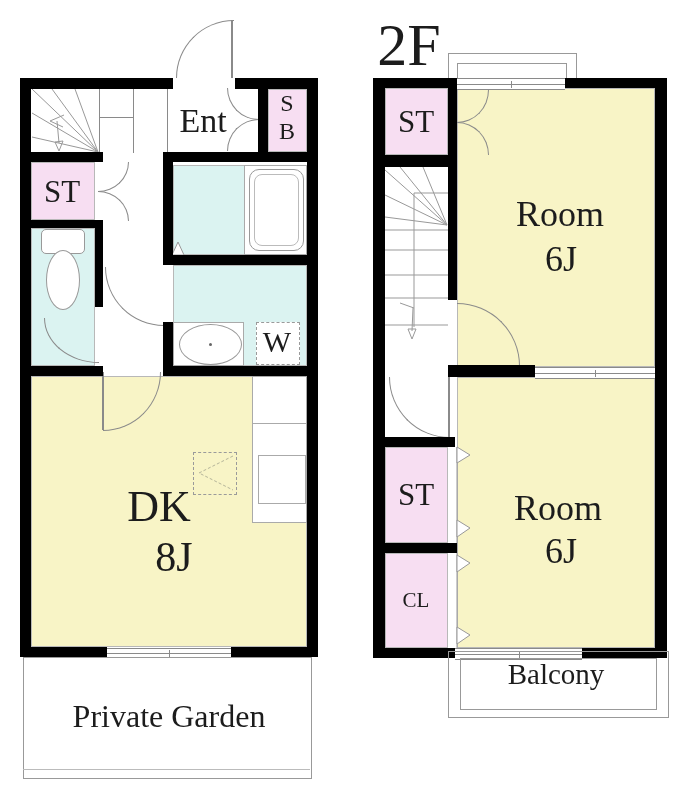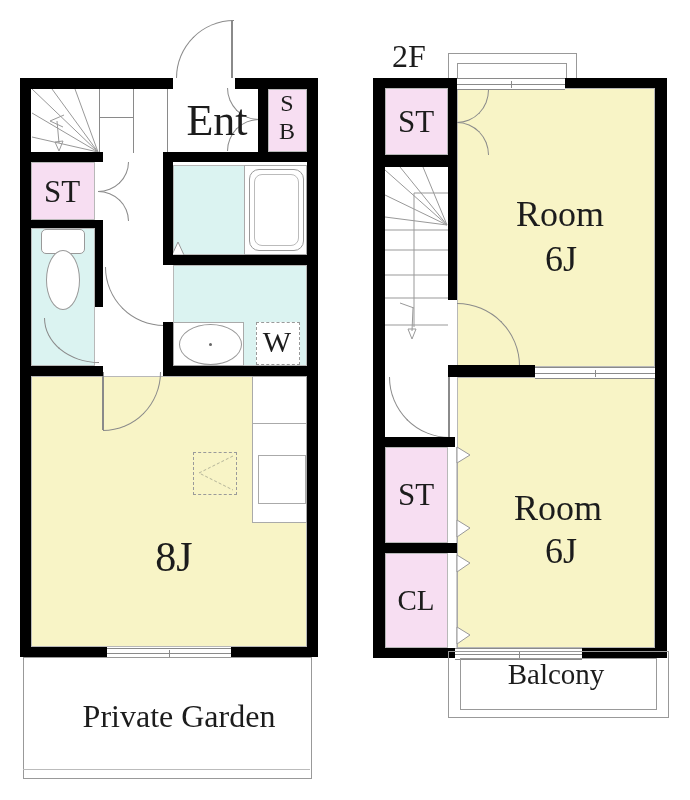--- a/index.html
+++ b/index.html
@@ -105,30 +105,31 @@
   <div class="wall" style="left:20px;top:366px;width:83px;height:10px;"></div>
   <div class="wall" style="left:163px;top:366px;width:155px;height:10px;"></div>
 
   <div class="win" style="left:107px;top:648px;width:124px;height:9px;">
     <div class="mid"></div>
       <div class="tick"></div>
   </div>
 
   <div class="outline" style="left:23px;top:657px;width:287px;height:120px;"></div>
   <div class="thin" style="left:23px;top:769px;width:287px;height:1px;background:#bbb;"></div>
-  <div class="label" style="left:179px;top:716px;font-size:32px;">Private Garden</div>
-
-  <div class="label" style="left:217px;top:121px;font-size:44px;">Ent</div>
+  <div class="label" style="left:169px;top:716px;font-size:32px;">Private Garden</div>
+
+  <div class="label" style="left:203px;top:121px;font-size:34px;">Ent</div>
   <div class="label" style="left:287px;top:103px;font-size:24px;">S</div>
   <div class="label" style="left:287px;top:131px;font-size:24px;">B</div>
   <div class="label" style="left:62px;top:191px;font-size:31px;">ST</div>
+  <div class="label" style="left:159px;top:507px;font-size:44px;">DK</div>
   <div class="label" style="left:174px;top:557px;font-size:42px;">8J</div>
   <div class="label" style="left:277px;top:342px;font-size:30px;">W</div>
 
-  <div class="label" style="left:409px;top:56px;font-size:32px;">2F</div>
+  <div class="label" style="left:409px;top:45px;font-size:60px;">2F</div>
 
   <div class="outline" style="left:448px;top:53px;width:127px;height:27px;background:none;"></div>
   <div class="outline" style="left:457px;top:63px;width:108px;height:25px;background:none;"></div>
 
   <div class="room pink" style="left:385px;top:88px;width:63px;height:67px;"></div>
   <div class="room yellow" style="left:457px;top:88px;width:198px;height:279px;"></div>
   <div class="room pink" style="left:385px;top:447px;width:63px;height:96px;"></div>
   <div class="room pink" style="left:385px;top:553px;width:63px;height:95px;"></div>
   <div class="room yellow" style="left:457px;top:377px;width:198px;height:271px;"></div>
 
@@ -193,17 +194,17 @@
   </div>
 
   <div class="outline" style="left:448px;top:651px;width:219px;height:65px;background:none;"></div>
   <div class="outline" style="left:460px;top:658px;width:195px;height:50px;background:none;"></div>
   <div class="label" style="left:556px;top:674px;font-size:29px;">Balcony</div>
 
   <div class="label" style="left:416px;top:121px;font-size:31px;">ST</div>
   <div class="label" style="left:560px;top:214px;font-size:36px;">Room</div>
   <div class="label" style="left:561px;top:259px;font-size:36px;">6J</div>
   <div class="label" style="left:416px;top:494px;font-size:31px;">ST</div>
-  <div class="label" style="left:416px;top:600px;font-size:29px;">CL</div>
+  <div class="label" style="left:416px;top:600px;font-size:21px;">CL</div>
   <div class="label" style="left:558px;top:508px;font-size:36px;">Room</div>
   <div class="label" style="left:561px;top:551px;font-size:36px;">6J</div>
 
 </div>
 
 </body></html>

